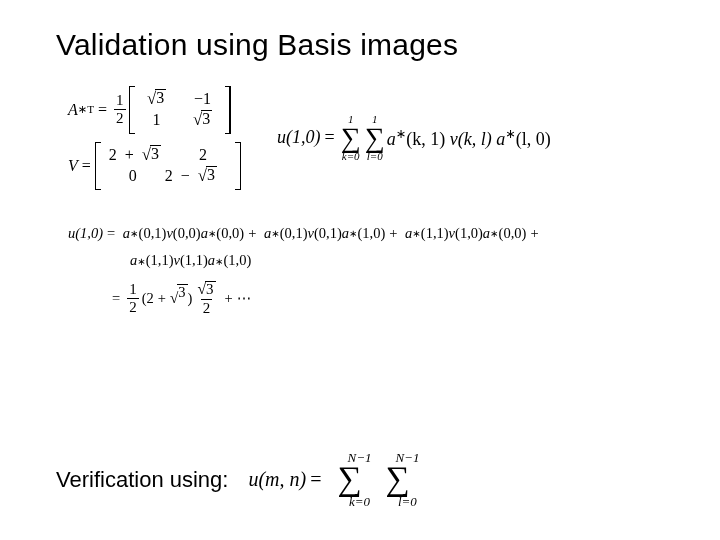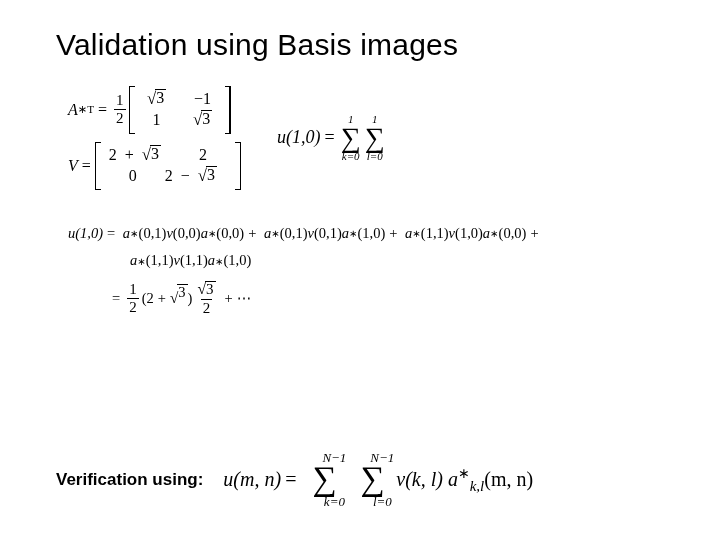--- a/index.html
+++ b/index.html
@@ -133,22 +133,22 @@
   .bottom {
     position: absolute;
     left: 56px;
     bottom: 32px;
     display: flex;
     align-items: center;
     gap: 20px;
   }
   .verif-label {
     font-family: Arial, sans-serif;
-    font-size: 17px;
-    font-weight: 700;
+    font-size: 22px;
+    font-weight: 400;
   }
   .bottom .math { font-size: 20px; }
 
   .sqrt {
     display: inline-flex;
     align-items: flex-start;
     position: relative;
   }
   .sqrt .surd {
     font-style: normal;
@@ -246,20 +246,25 @@
         <span class="op">=</span>
         <span class="sum">
           <span class="lim upright">1</span>
           <span class="sigma">∑</span>
           <span class="lim">k=0</span>
         </span>
         <span class="sum">
           <span class="lim upright">1</span>
           <span class="sigma">∑</span>
           <span class="lim">l=0</span>
+        </span>
+        <span>
+          <span>a</span><span class="sup">∗</span><span class="upright">(k, 1)</span>
+          <span>v(k, l)</span>
+          <span>a</span><span class="sup">∗</span><span class="upright">(l, 0)</span>
         </span>
       </div>
     </div>
   </div>
 
   <div class="expanded math">
     <div class="l">
       <span>u(1,0)</span>
       <span class="op">=</span>&nbsp;
       <span>a</span><span class="sup">∗</span><span class="upright">(0,1)</span><span>v</span><span class="upright">(0,0)</span><span>a</span><span class="sup">∗</span><span class="upright">(0,0)</span>
@@ -313,20 +318,16 @@
       <span class="sum sum-big">
         <span class="lim">N−1</span>
         <span class="sigma">∑</span>
         <span class="lim">k=0</span>
       </span>
       <span class="sum sum-big">
         <span class="lim">N−1</span>
         <span class="sigma">∑</span>
         <span class="lim">l=0</span>
       </span>
-      <span>
-        <span>v(k, l)</span>
-        <span>a</span><span class="sup">∗</span><span class="sub">k,l</span><span class="upright">(m, n)</span>
-      </span>
     </div>
   </div>
 
 </div>
 
 </body></html>

